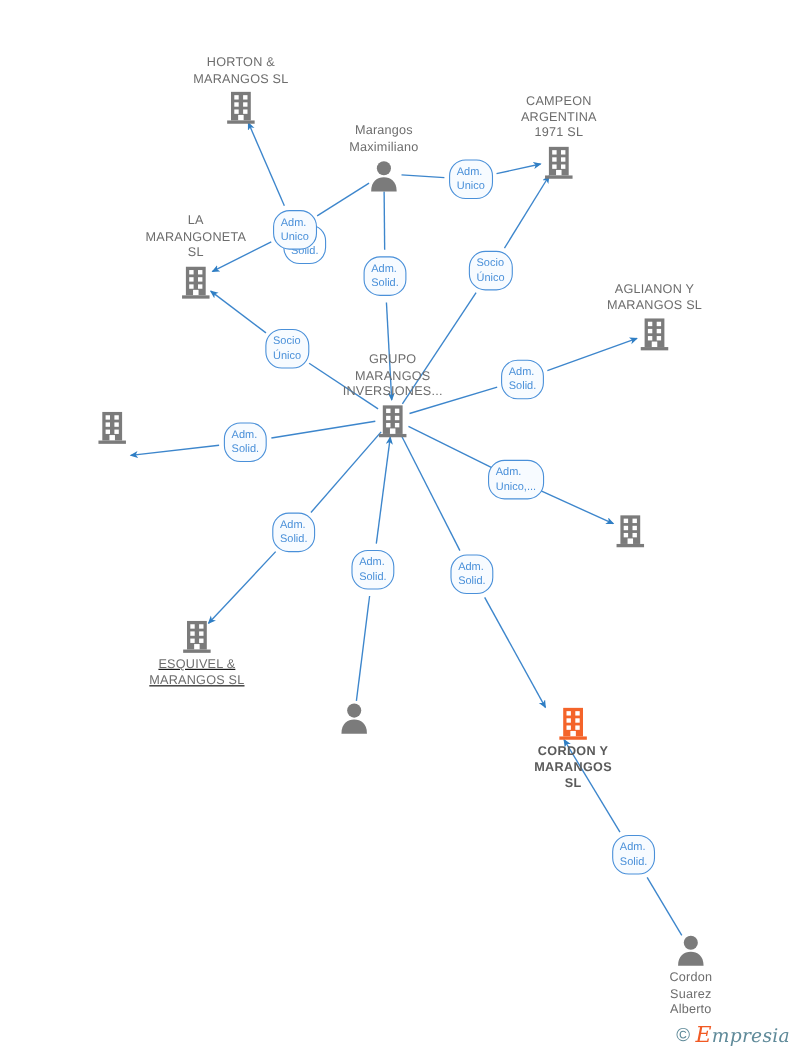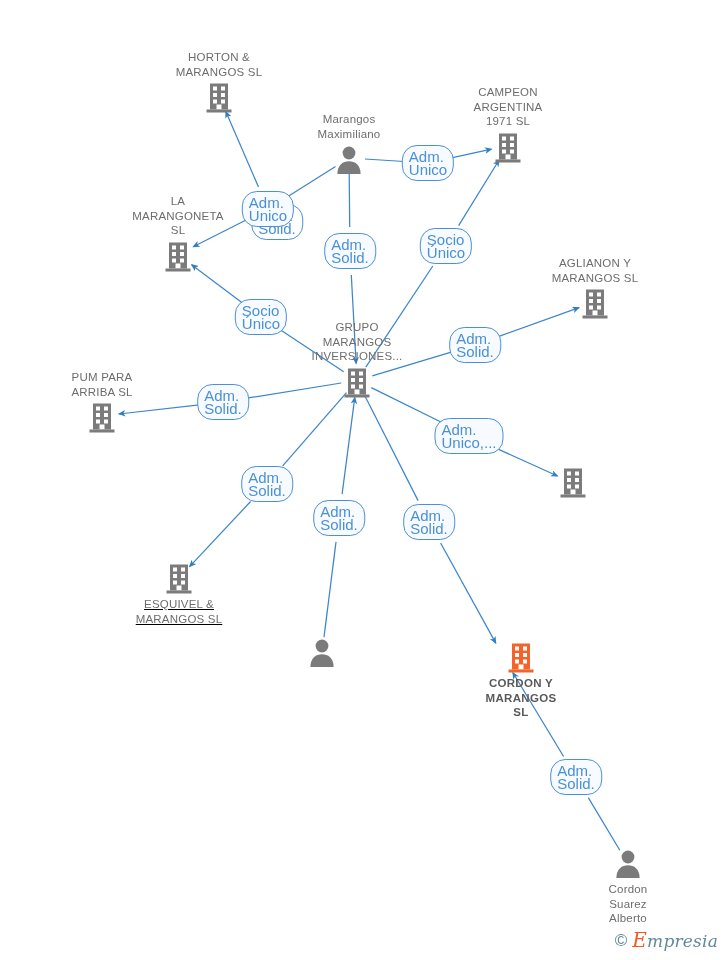--- a/index.html
+++ b/index.html
@@ -18,21 +18,21 @@
   .node.focus .node-label{color:#5a5a5a;font-weight:bold;letter-spacing:.3px;}
   .node .icon-wrap{display:flex;justify-content:center;align-items:center;height:34px;}
 
   
   .node.label-top .icon-wrap{margin-top:2px;}
   .node.label-bottom .node-label{margin-top:1px;}
 
   .edge-label{
     position:absolute;transform:translate(-50%,-50%);
     background:#f7fbff;border:1.3px solid #4a90d9;border-radius:15px;
-    color:#4a90d9;font-size:15px;line-height:13px;
+    color:#4a90d9;font-size:10px;line-height:13px;
     padding:4px 6px;text-align:left;white-space:pre-line;
     box-sizing:border-box;
   }
   .edge-label.stack-back{background:#ffffff;}
 
   .watermark{
     position:absolute;right:10px;bottom:8px;display:flex;align-items:center;gap:5px;
   }
   .watermark .cmark{color:#5f8a99;font-size:17px;line-height:17px;}
   .watermark .brand{
@@ -172,22 +172,20 @@
             <rect x="8" y="11" width="4" height="4" fill="#ffffff"></rect>
             <rect x="16" y="11" width="4" height="4" fill="#ffffff"></rect>
             <rect x="8" y="17.5" width="4" height="4" fill="#ffffff"></rect>
             <rect x="16" y="17.5" width="4" height="4" fill="#ffffff"></rect>
             <rect x="11.5" y="22.5" width="5" height="5" fill="#ffffff"></rect>
             <rect x="1.5" y="27.5" width="25" height="3" fill="#7b7b7b"></rect>
           </svg>
         </div>
       </div>
       <div class="node label-top" style="left: 102px; top: 370px;">
-        <div class="node-label">PUM PARA
-ARRIBA  SL</div>
         <div class="icon-wrap">
           <svg width="28" height="32" viewBox="0 0 28 32">
             <rect x="5" y="1.5" width="18" height="26" fill="#7b7b7b"></rect>
             <rect x="8" y="4.5" width="4" height="4" fill="#ffffff"></rect>
             <rect x="16" y="4.5" width="4" height="4" fill="#ffffff"></rect>
             <rect x="8" y="11" width="4" height="4" fill="#ffffff"></rect>
             <rect x="16" y="11" width="4" height="4" fill="#ffffff"></rect>
             <rect x="8" y="17.5" width="4" height="4" fill="#ffffff"></rect>
             <rect x="16" y="17.5" width="4" height="4" fill="#ffffff"></rect>
             <rect x="11.5" y="22.5" width="5" height="5" fill="#ffffff"></rect>

